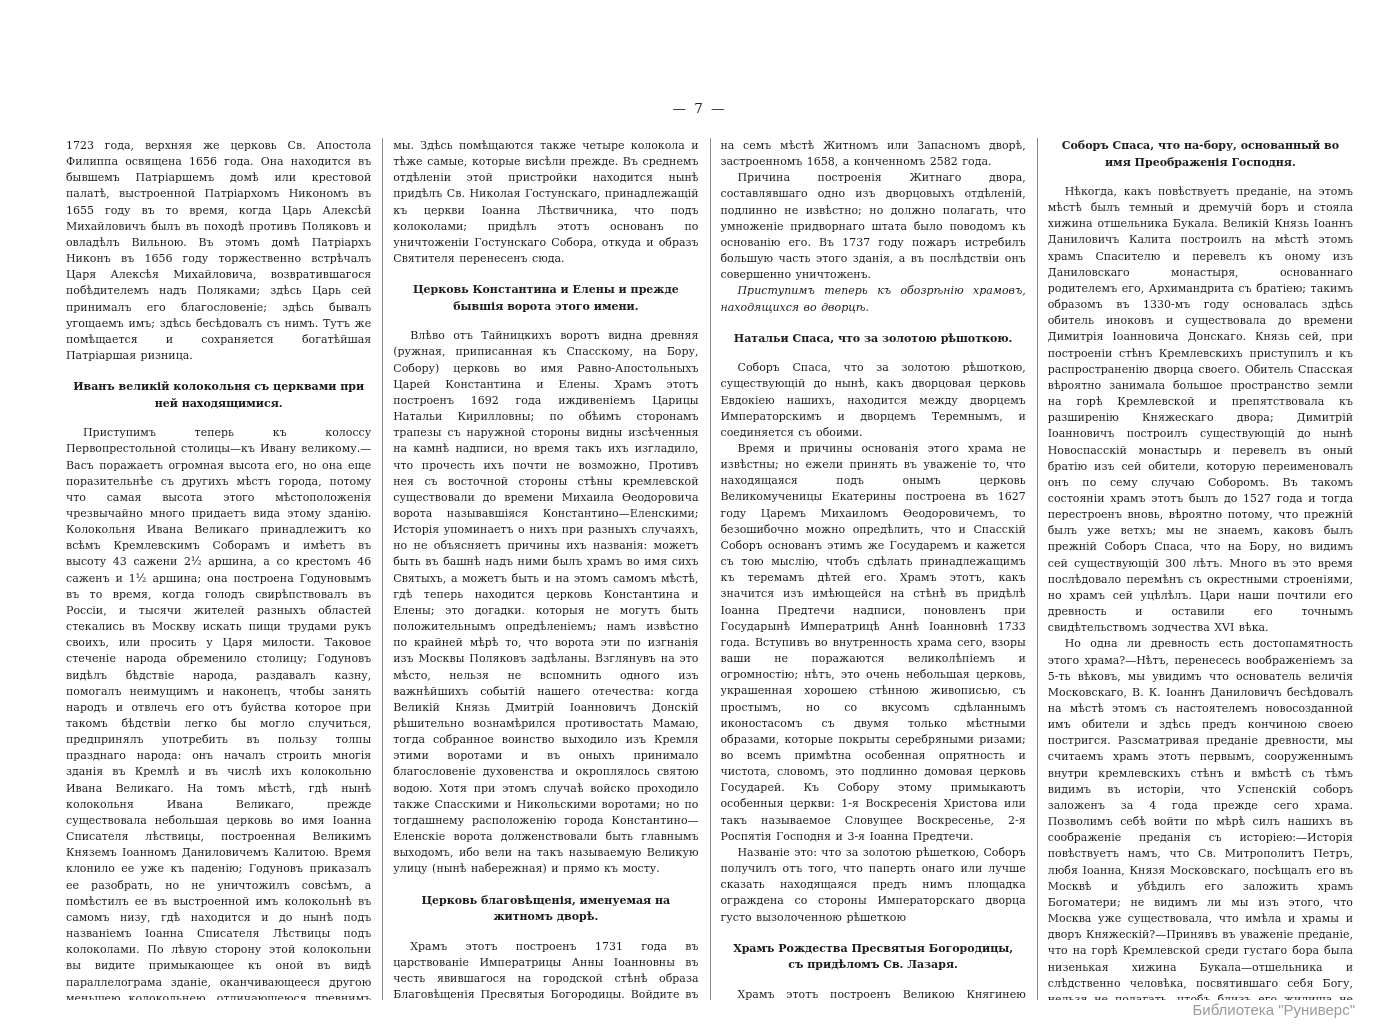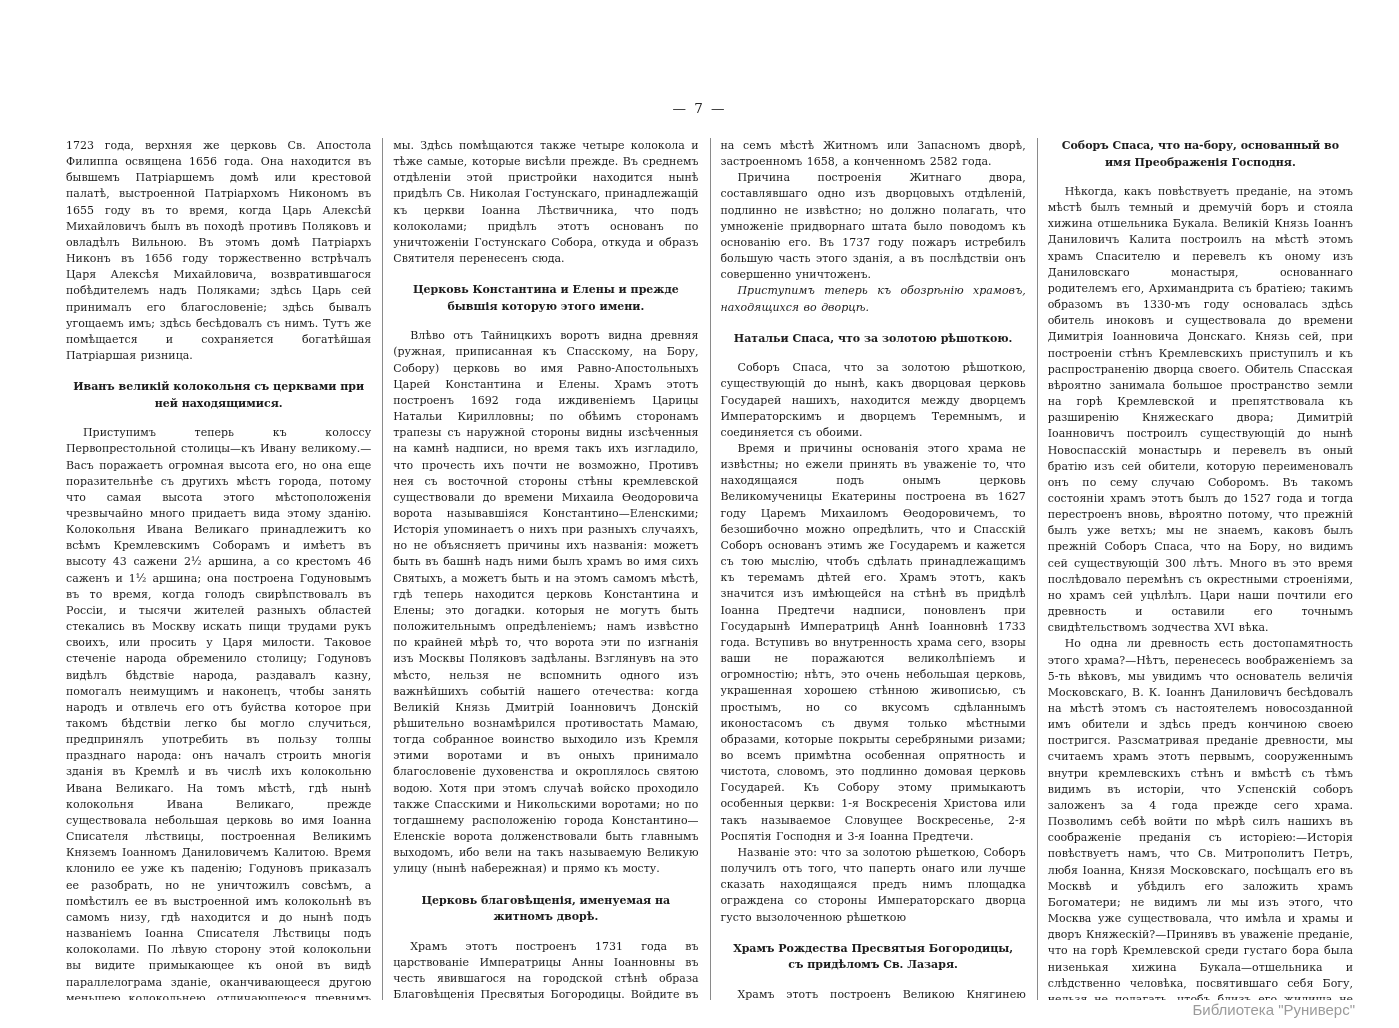--- a/index.html
+++ b/index.html
@@ -57,31 +57,31 @@
 <div class="page">
   <div class="pageno">— 7 —</div>
   <div class="columns">
     <div class="column rule">
         <p class="noindent">1723 года, верхняя же церковь Св. Апостола Филиппа освящена 1656 года. Она находится въ бывшемъ Патріаршемъ домѣ или крестовой палатѣ, выстроенной Патріархомъ Никономъ въ 1655 году въ то время, когда Царь Алексѣй Михайловичъ былъ въ походѣ противъ Поляковъ и овладѣлъ Вильною. Въ этомъ домѣ Патріархъ Никонъ въ 1656 году торжественно встрѣчалъ Царя Алексѣя Михайловича, возвратившагося побѣдителемъ надъ Поляками; здѣсь Царь сей принималъ его благословеніе; здѣсь бывалъ угощаемъ имъ; здѣсь бесѣдовалъ съ нимъ. Тутъ же помѣщается и сохраняется богатѣйшая Патріаршая ризница.</p>
         <div class="heading">Иванъ великій колокольня съ церквами при ней находящимися.</div>
         <p>Приступимъ теперь къ колоссу Первопрестольной столицы—къ Ивану великому.—Васъ поражаетъ огромная высота его, но она еще поразительнѣе съ другихъ мѣстъ города, потому что самая высота этого мѣстоположенія чрезвычайно много придаетъ вида этому зданію. Колокольня Ивана Великаго принадлежитъ ко всѣмъ Кремлевскимъ Соборамъ и имѣетъ въ высоту 43 сажени 2½ аршина, а со крестомъ 46 саженъ и 1½ аршина; она построена Годуновымъ въ то время, когда голодъ свирѣпствовалъ въ Россіи, и тысячи жителей разныхъ областей стекались въ Москву искать пищи трудами рукъ своихъ, или просить у Царя милости. Таковое стеченіе народа обременило столицу; Годуновъ видѣлъ бѣдствіе народа, раздавалъ казну, помогалъ неимущимъ и наконецъ, чтобы занять народъ и отвлечь его отъ буйства которое при такомъ бѣдствіи легко бы могло случиться, предпринялъ употребить въ пользу толпы празднаго народа: онъ началъ строить многія зданія въ Кремлѣ и въ числѣ ихъ колокольню Ивана Великаго. На томъ мѣстѣ, гдѣ нынѣ колокольня Ивана Великаго, прежде существовала небольшая церковь во имя Іоанна Списателя лѣствицы, построенная Великимъ Княземъ Іоанномъ Даниловичемъ Калитою. Время клонило ее уже къ паденію; Годуновъ приказалъ ее разобрать, но не уничтожилъ совсѣмъ, а помѣстилъ ее въ выстроенной имъ колокольнѣ въ самомъ низу, гдѣ находится и до нынѣ подъ названіемъ Іоанна Списателя Лѣствицы подъ колоколами. По лѣвую сторону этой колокольни вы видите примыкающее къ оной въ видѣ параллелограма зданіе, оканчивающееся другою меньшею колокольнею, отличающеюся древнимъ вкусомъ архитектуры. На мѣстѣ этомъ Великій Князь Василій Іоанновичъ предъ кончиною своею застроилъ церковь, а сынъ его Іоаннъ IV-й докончилъ и учредилъ въ ней соборъ Рождества Христова. Патріархъ Филаретъ Никитичъ сдѣлалъ изъ этой Церкви пристройку для помѣщенія четырехъ большихъ колоколовъ: Успенскаго или Праздничнаго, Воскреснаго, поліелейнаго и будничнаго; эта новая пристройка имѣла четыре простѣнка, надъ которыми возвышалась выкрашенная ярью глава съ позлащеннымъ крестомъ и подлѣ нея шпиль также съ крестомъ, окруженный маленькими башенками съ шпилями. 1809 года зданіе это было поновлено. 1812 года перестройка эта взорвана Французами и на мѣстѣ ея выстроена та, которую видимъ, съ сохраненіемъ по возможности прежней фор-</p>
       </div>
     <div class="column rule">
         <p class="noindent">мы. Здѣсь помѣщаются также четыре колокола и тѣже самые, которые висѣли прежде. Въ среднемъ отдѣленіи этой пристройки находится нынѣ придѣлъ Св. Николая Гостунскаго, принадлежащій къ церкви Іоанна Лѣствичника, что подъ колоколами; придѣлъ этотъ основанъ по уничтоженіи Гостунскаго Собора, откуда и образъ Святителя перенесенъ сюда.</p>
-        <div class="heading">Церковь Константина и Елены и прежде бывшія которую этого имени.</div>
+        <div class="heading">Церковь Константина и Елены и прежде бывшія ворота этого имени.</div>
         <p>Влѣво отъ Тайницкихъ воротъ видна древняя (ружная, приписанная къ Спасскому, на Бору, Собору) церковь во имя Равно-Апостольныхъ Царей Константина и Елены. Храмъ этотъ построенъ 1692 года иждивеніемъ Царицы Натальи Кирилловны; по обѣимъ сторонамъ трапезы съ наружной стороны видны изсѣченныя на камнѣ надписи, но время такъ ихъ изгладило, что прочесть ихъ почти не возможно, Противъ нея съ восточной стороны стѣны кремлевской существовали до времени Михаила Ѳеодоровича ворота называвшіяся Константино—Еленскими; Исторія упоминаетъ о нихъ при разныхъ случаяхъ, но не объясняетъ причины ихъ названія: можетъ быть въ башнѣ надъ ними былъ храмъ во имя сихъ Святыхъ, а можетъ быть и на этомъ самомъ мѣстѣ, гдѣ теперь находится церковь Константина и Елены; это догадки. которыя не могутъ быть положительнымъ опредѣленіемъ; намъ извѣстно по крайней мѣрѣ то, что ворота эти по изгнанія изъ Москвы Поляковъ задѣланы. Взглянувъ на это мѣсто, нельзя не вспомнить одного изъ важнѣйшихъ событій нашего отечества: когда Великій Князь Дмитрій Іоанновичъ Донскій рѣшительно вознамѣрился противостать Мамаю, тогда собранное воинство выходило изъ Кремля этими воротами и въ оныхъ принимало благословеніе духовенства и окроплялось святою водою. Хотя при этомъ случаѣ войско проходило также Спасскими и Никольскими воротами; но по тогдашнему расположенію города Константино—Еленскіе ворота долженствовали быть главнымъ выходомъ, ибо вели на такъ называемую Великую улицу (нынѣ набережная) и прямо къ мосту.</p>
         <div class="heading">Церковь благовѣщенія, именуемая на житномъ дворѣ.</div>
         <p>Храмъ этотъ построенъ 1731 года въ царствованіе Императрицы Анны Іоанновны въ честь явившагося на городской стѣнѣ образа Благовѣщенія Пресвятыя Богородицы. Войдите въ Церковь, посмотрите на престольное Евангеліе—даръ Императрицы—и вы увидите на задней сторонѣ онаго слѣдующую надпись:— «Въ лѣто 1731 Ноября въ 3 день, сіе Св. Евангеліе серебряное, «повѣленіемъ Благочестивѣйшія Самодержавнѣйшія Великія «Государыни Императрицы Анны Іоанновны Самодержицы Всероссійской дано въ церковь Благовѣщенія Пресвятыя Богородицы, «которая построена въ Кремлѣ городѣ на житномъ дворѣ.» А при оной церкви выстроенъ придѣлъ воимя Іоанна Милостиваго Марѳою Яковлевною Кроткою 1824 г. и освященъ 1825 г. Января 11 дня. Храмъ этотъ напоминаетъ намъ о прежде бывшемъ</p>
       </div>
     <div class="column rule">
         <p class="noindent">на семъ мѣстѣ Житномъ или Запасномъ дворѣ, застроенномъ 1658, а конченномъ 2582 года.</p>
         <p>Причина построенія Житнаго двора, составлявшаго одно изъ дворцовыхъ отдѣленій, подлинно не извѣстно; но должно полагать, что умноженіе придворнаго штата было поводомъ къ основанію его. Въ 1737 году пожаръ истребилъ большую часть этого зданія, а въ послѣдствіи онъ совершенно уничтоженъ.</p>
         <p class="italic">Приступимъ теперь къ обозрѣнію храмовъ, находящихся во дворцѣ.</p>
         <div class="heading">Натальи Спаса, что за золотою рѣшоткою.</div>
-        <p>Соборъ Спаса, что за золотою рѣшоткою, существующій до нынѣ, какъ дворцовая церковь Государей нашихъ, находится между дворцемъ Императорскимъ и дворцемъ Теремнымъ, и соединяется съ обоими.</p>
+        <p>Соборъ Спаса, что за золотою рѣшоткою, существующій до нынѣ, какъ дворцовая церковь Евдокіею нашихъ, находится между дворцемъ Императорскимъ и дворцемъ Теремнымъ, и соединяется съ обоими.</p>
         <p>Время и причины основанія этого храма не извѣстны; но ежели принять въ уваженіе то, что находящаяся подъ онымъ церковь Великомученицы Екатерины построена въ 1627 году Царемъ Михаиломъ Ѳеодоровичемъ, то безошибочно можно опредѣлить, что и Спасскій Соборъ основанъ этимъ же Государемъ и кажется съ тою мыслію, чтобъ сдѣлать принадлежащимъ къ теремамъ дѣтей его. Храмъ этотъ, какъ значится изъ имѣющейся на стѣнѣ въ придѣлѣ Іоанна Предтечи надписи, поновленъ при Государынѣ Императрицѣ Аннѣ Іоанновнѣ 1733 года. Вступивъ во внутренность храма сего, взоры ваши не поражаются великолѣпіемъ и огромностію; нѣтъ, это очень небольшая церковь, украшенная хорошею стѣнною живописью, съ простымъ, но со вкусомъ сдѣланнымъ иконостасомъ съ двумя только мѣстными образами, которые покрыты серебряными ризами; во всемъ примѣтна особенная опрятность и чистота, словомъ, это подлинно домовая церковь Государей. Къ Собору этому примыкаютъ особенныя церкви: 1-я Воскресенія Христова или такъ называемое Словущее Воскресенье, 2-я Роспятія Господня и 3-я Іоанна Предтечи.</p>
         <p>Названіе это: что за золотою рѣшеткою, Соборъ получилъ отъ того, что паперть онаго или лучше сказать находящаяся предъ нимъ площадка ограждена со стороны Императорскаго дворца густо вызолоченною рѣшеткою</p>
         <div class="heading">Храмъ Рождества Пресвятыя Богородицы, съ придѣломъ Св. Лазаря.</div>
         <p>Храмъ этотъ построенъ Великою Княгинею Евдокіею, супругою Димитрія Іоанновича Донскаго въ 1393 году, а въ 1395-мъ украшенъ оный иконописаніемъ, надъ коимъ трудились мастера: Ѳеофанъ Грекъ и ученикъ его Черный; на мѣстѣ этомъ, какъ говорятъ лѣтописи, была деревянная церковь во имя Лазарева Воскресенья; кажется по этому при новопостроенной церкви остался и придѣлъ Святаго Лазаря, ибо предки наши, строя храмы, не рѣшались уничтожать прежніе.</p>
       </div>
     <div class="column">
         <div class="heading">Соборъ Спаса, что на-бору, основанный во имя Преображенія Господня.</div>
         <p>Нѣкогда, какъ повѣствуетъ преданіе, на этомъ мѣстѣ былъ темный и дремучій боръ и стояла хижина отшельника Букала. Великій Князь Іоаннъ Даниловичъ Калита построилъ на мѣстѣ этомъ храмъ Спасителю и перевелъ къ оному изъ Даниловскаго монастыря, основаннаго родителемъ его, Архимандрита съ братіею; такимъ образомъ въ 1330-мъ году основалась здѣсь обитель иноковъ и существовала до времени Димитрія Іоанновича Донскаго. Князь сей, при построеніи стѣнъ Кремлевскихъ приступилъ и къ распространенію дворца своего. Обитель Спасская вѣроятно занимала большое пространство земли на горѣ Кремлевской и препятствовала къ разширенію Княжескаго двора; Димитрій Іоанновичъ построилъ существующій до нынѣ Новоспасскій монастырь и перевелъ въ оный братію изъ сей обители, которую переименовалъ онъ по сему случаю Соборомъ. Въ такомъ состояніи храмъ этотъ былъ до 1527 года и тогда перестроенъ вновь, вѣроятно потому, что прежній былъ уже ветхъ; мы не знаемъ, каковъ былъ прежній Соборъ Спаса, что на Бору, но видимъ сей существующій 300 лѣтъ. Много въ это время послѣдовало перемѣнъ съ окрестными строеніями, но храмъ сей уцѣлѣлъ. Цари наши почтили его древность и оставили его точнымъ свидѣтельствомъ зодчества XVI вѣка.</p>
         <p>Но одна ли древность есть достопамятность этого храма?—Нѣтъ, перенесесь воображеніемъ за 5-ть вѣковъ, мы увидимъ что основатель величія Московскаго, В. К. Іоаннъ Даниловичъ бесѣдовалъ на мѣстѣ этомъ съ настоятелемъ новосозданной имъ обители и здѣсь предъ кончиною своею постригся. Разсматривая преданіе древности, мы считаемъ храмъ этотъ первымъ, сооруженнымъ внутри кремлевскихъ стѣнъ и вмѣстѣ съ тѣмъ видимъ въ исторіи, что Успенскій соборъ заложенъ за 4 года прежде сего храма. Позволимъ себѣ войти по мѣрѣ силъ нашихъ въ соображеніе преданія съ исторіею:—Исторія повѣствуетъ намъ, что Св. Митрополитъ Петръ, любя Іоанна, Князя Московскаго, посѣщалъ его въ Москвѣ и убѣдилъ его заложить храмъ Богоматери; не видимъ ли мы изъ этого, что Москва уже существовала, что имѣла и храмы и дворъ Княжескій?—Принявъ въ уваженіе преданіе, что на горѣ Кремлевской среди густаго бора была низенькая хижина Букала—отшельника и слѣдственно человѣка, посвятившаго себя Богу, нельзя не полагать, чтобъ близъ его жилища не было, ежели не храма, то покрайней мѣрѣ часовни и кому же оная должна была быть посвящена, какъ не Спасителю. Исторія молчитъ о Букалѣ и не упоминаетъ совсѣмъ о томъ, что находилось, нынѣ для насъ столь священномъ, но молчаніе это не есть еще опроверженіе преданія; древніе лѣтописцы мало обращали вниманія на мѣстность; они старались сохранить дѣла и дѣла людей только знаменитыхъ,—отшельникъ Букалъ, живя въ уединеніи, не могъ обратить, вниманія историковъ, но мы, приступивъ къ разсматриванію мѣстъ, не рѣшаемся представить читателямъ слѣдующаго мнѣнія, какъ достовѣрность, но какъ</p>
       </div>

